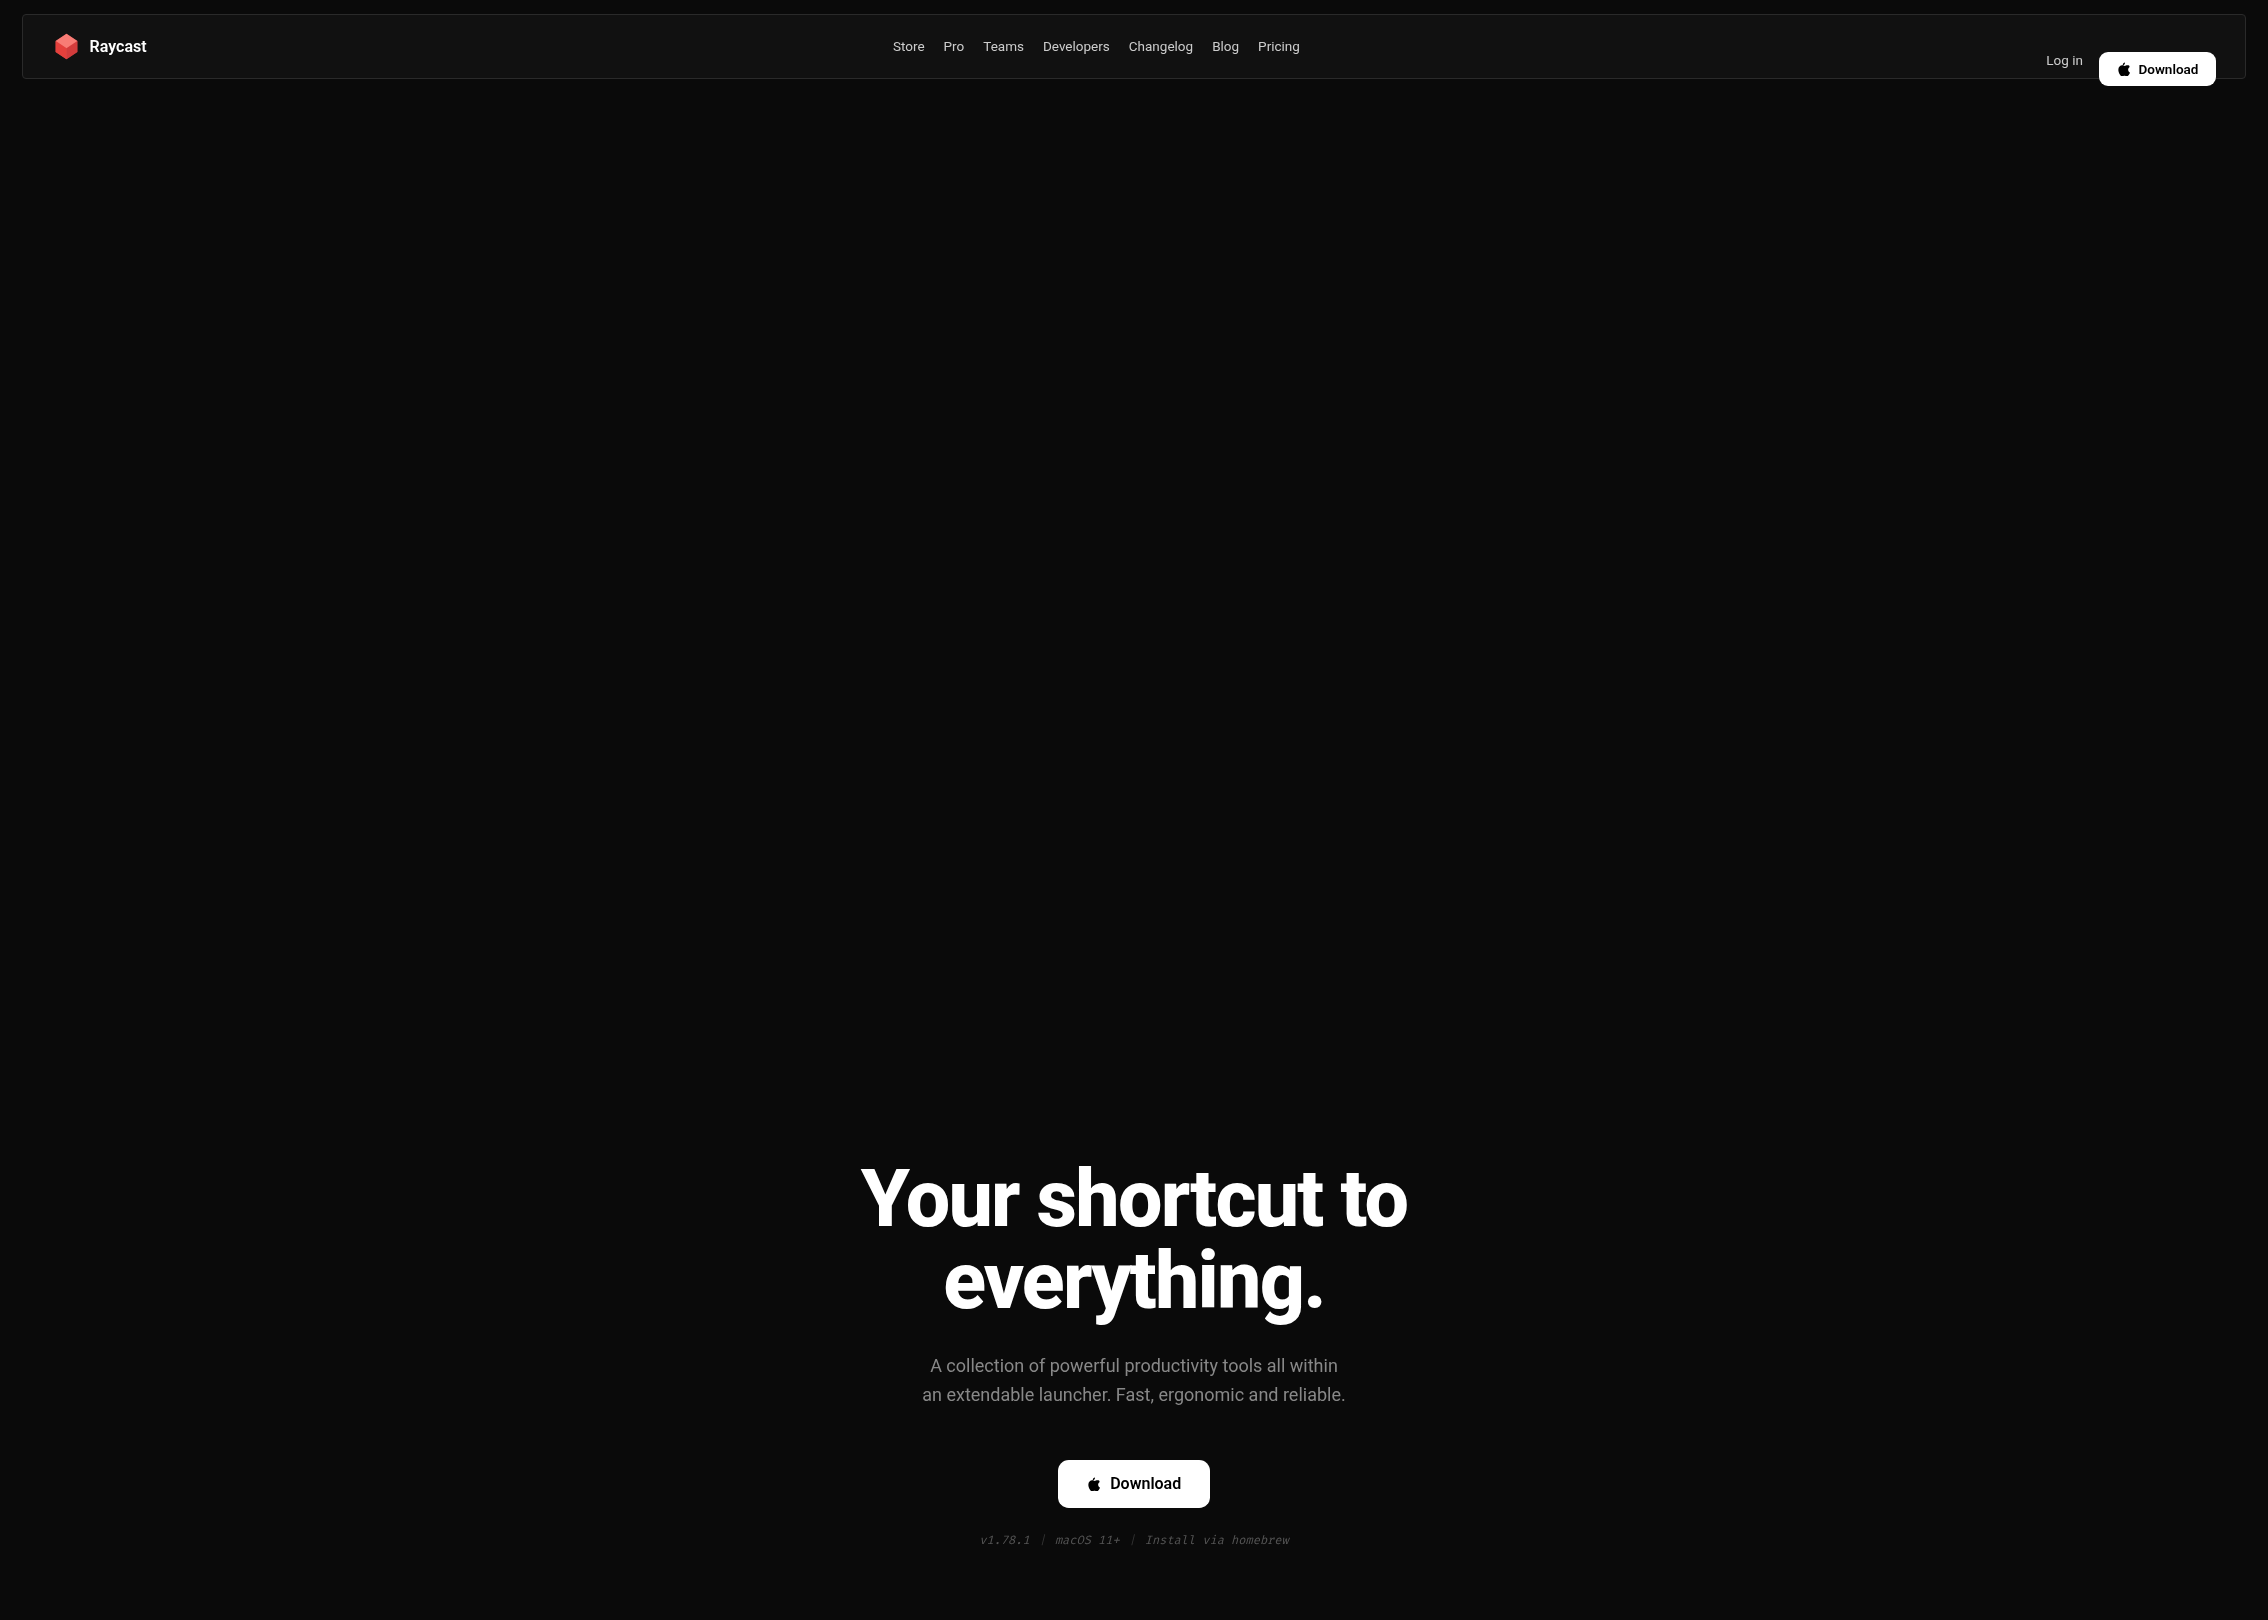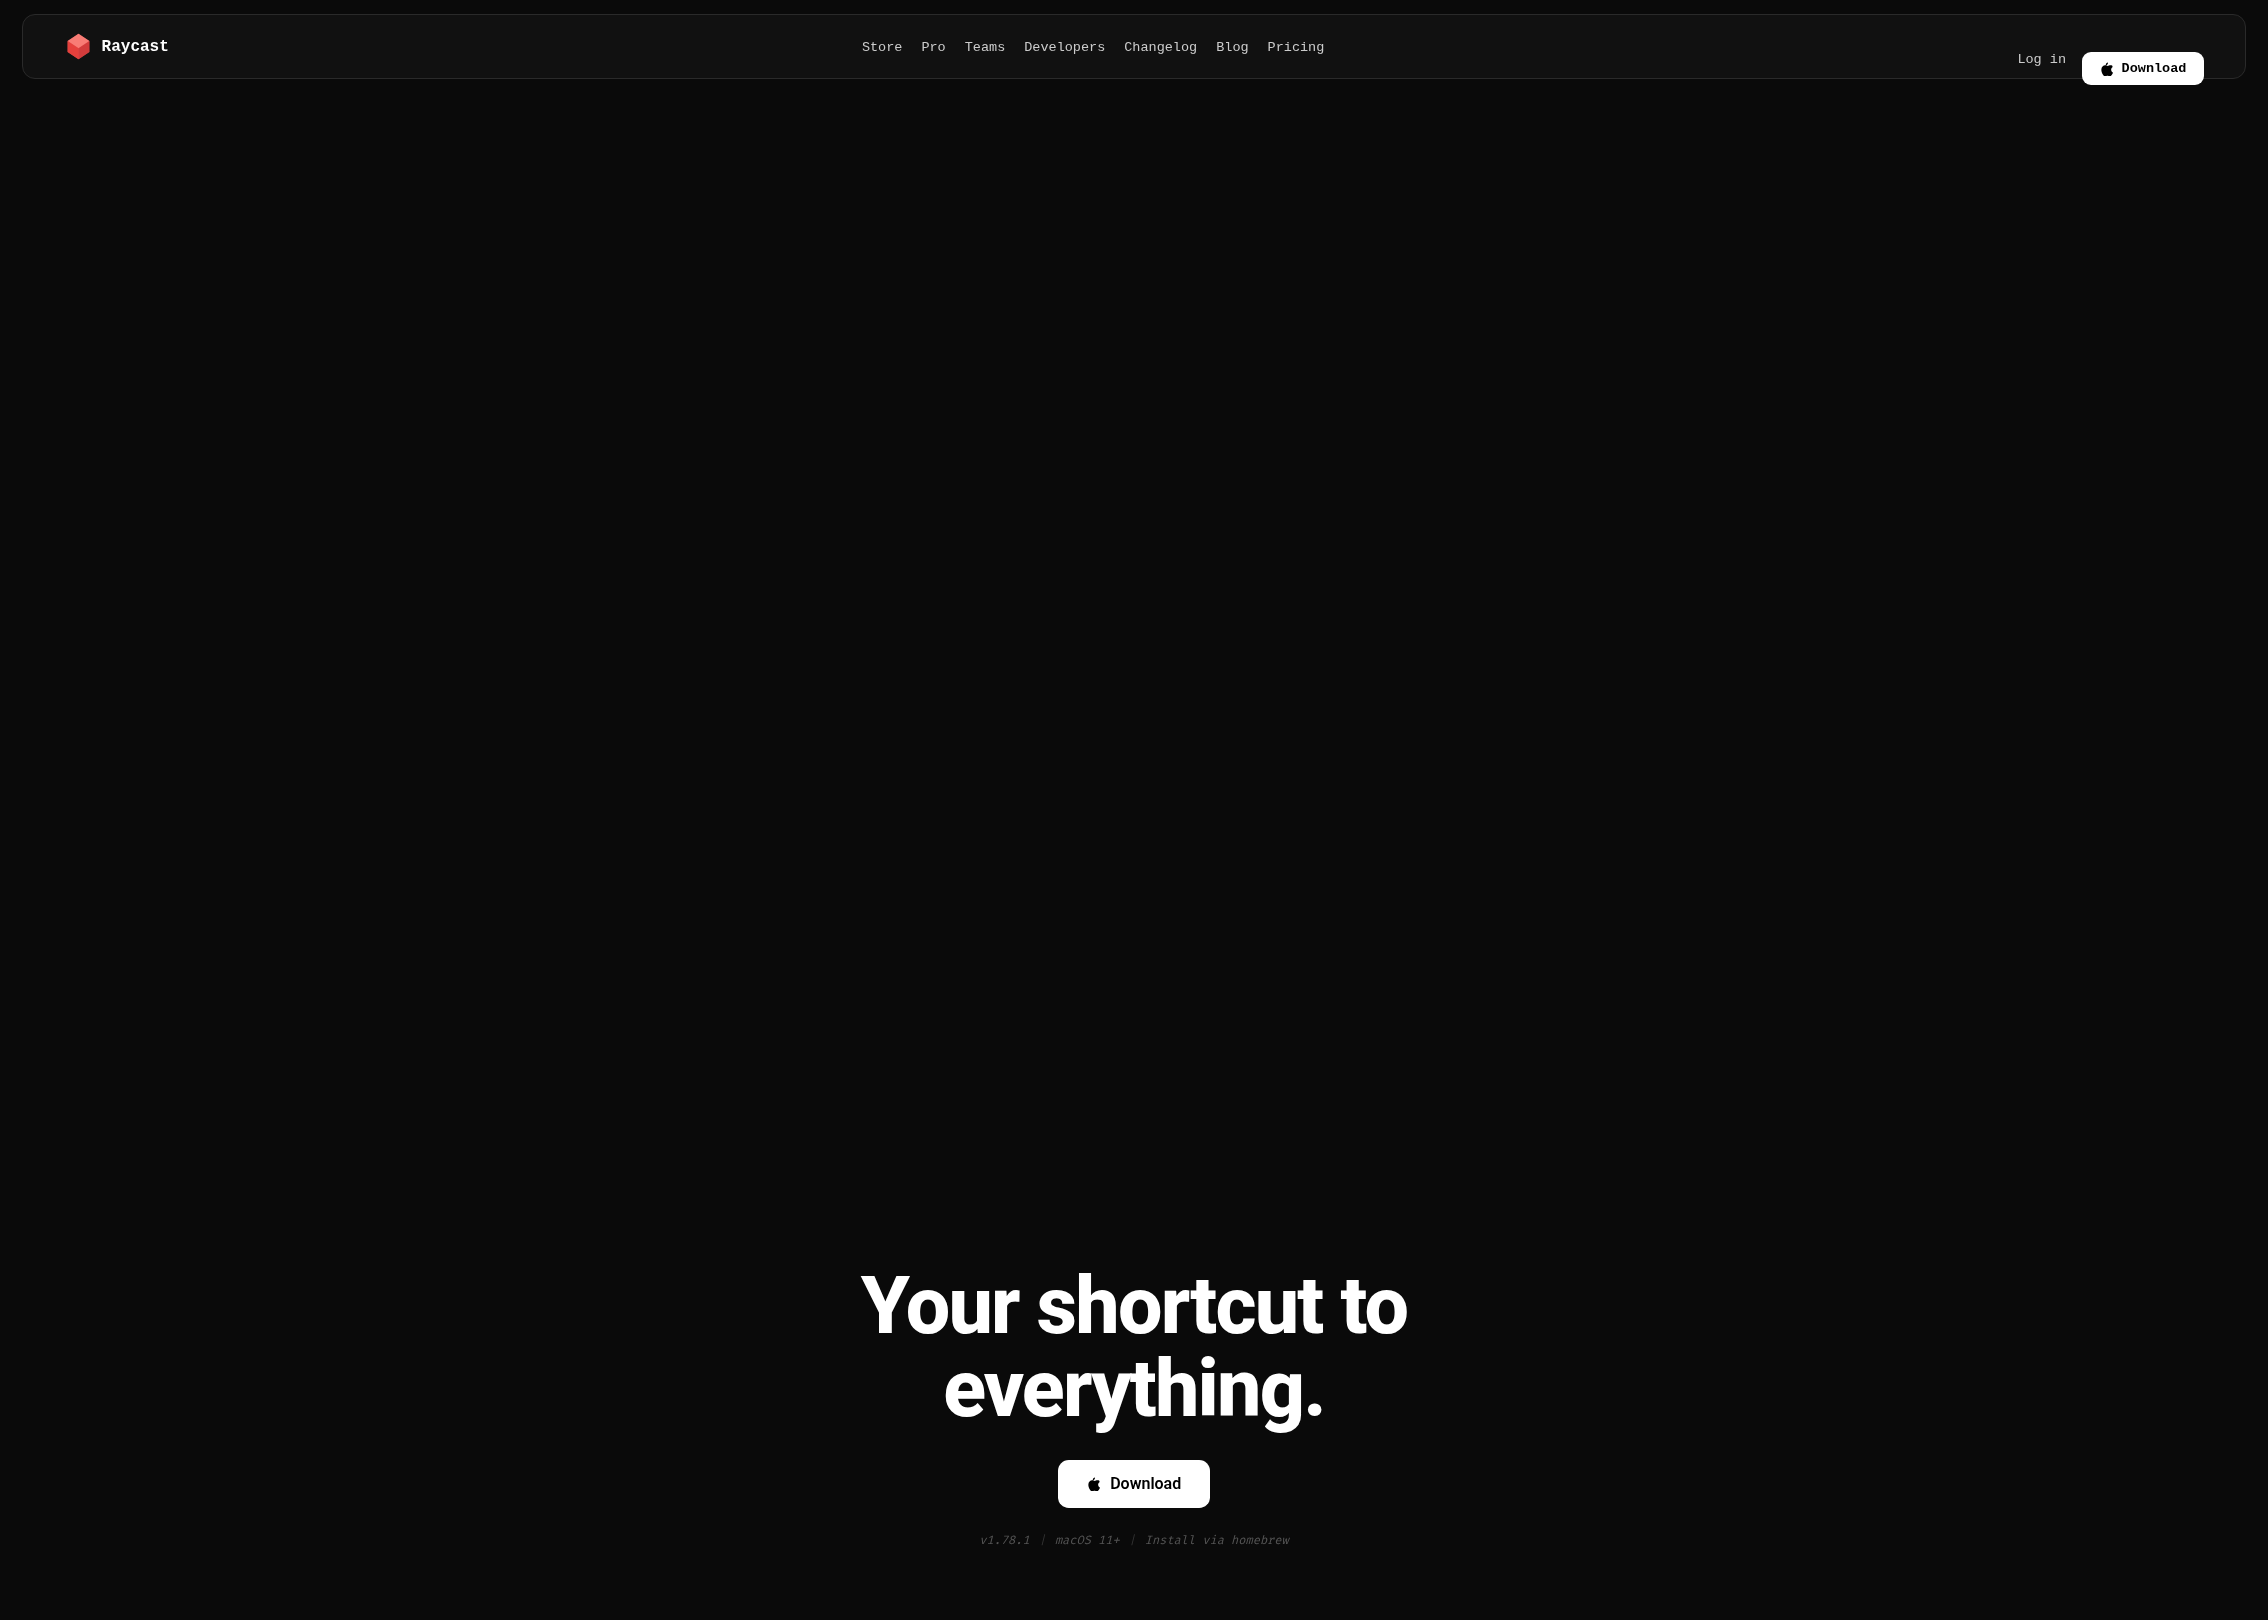--- a/index.html
+++ b/index.html
@@ -10,27 +10,26 @@
       font-family: -apple-system, BlinkMacSystemFont, 'Segoe UI', Roboto, Helvetica, Arial, sans-serif;
       min-height: 100vh;
       overflow-x: hidden;
     }
 
     
     nav {
       display: flex;
       align-items: center;
       justify-content: space-between;
-      padding: 0 41px;
+      padding: 0 29px;
       height: 65px;
       background: #111111;
       border: 0.9px solid #2a2a2a;
-      border-radius: 13px;
+      border-radius: 4px;
       margin: 14.4px 21.6px;
-      font-family: Liberation Mono, monospace;
     }
 
     .nav-left {
       display: flex;
       align-items: center;
       gap: 9px;
     }
 
     .logo-text {
       font-size: 16px;
@@ -211,20 +210,25 @@
         <path d="M788.1 340.9c-5.8 4.5-108.2 62.2-108.2 190.5 0 148.4 130.3 200.9 134.2 202.2-.6 3.2-20.7 71.9-68.7 141.9-42.8 61.6-87.5 123.1-155.5 123.1s-85.5-39.5-164-39.5c-76 0-103.7 40.8-165.9 40.8s-105-37.9-155.5-127.4C46 790.7 0 663 0 541.8c0-207.5 135.4-317.1 269-317.1 71 0 130.5 46.4 174.9 46.4 42.7 0 109.2-49 192.5-49 23.3.1 71.5 2.3 112.8 29.4zM421.4 176.2c26.8-32.5 39.1-77.6 39.1-122.7 0-6.4-.5-13.1-1.6-18.4-37 1.4-81.4 24.6-108.5 57.8-24.2 29.3-41.5 74.6-41.5 119.4 0 6.4 1.1 12.8 1.6 14.9 2.4.5 6.4 1.1 10.3 1.1 33.6 0 72.5-22.4 100.6-52.1z"></path>
       </svg>
       <span>Download</span>
     </a>
   </div>
 </nav>
 
 <main class="hero">
   <h1 class="hero-title">Your shortcut to everything.</h1>
 
+  <p class="hero-subtitle">
+    <span>A collection of powerful productivity tools all within</span>
+    <br>
+    <span>an extendable launcher. Fast, ergonomic and reliable.</span>
+  </p>
 
   <a href="#" class="download-btn-hero">
     <svg class="apple-icon" viewBox="0 0 814 1000" xmlns="http://www.w3.org/2000/svg">
       <path d="M788.1 340.9c-5.8 4.5-108.2 62.2-108.2 190.5 0 148.4 130.3 200.9 134.2 202.2-.6 3.2-20.7 71.9-68.7 141.9-42.8 61.6-87.5 123.1-155.5 123.1s-85.5-39.5-164-39.5c-76 0-103.7 40.8-165.9 40.8s-105-37.9-155.5-127.4C46 790.7 0 663 0 541.8c0-207.5 135.4-317.1 269-317.1 71 0 130.5 46.4 174.9 46.4 42.7 0 109.2-49 192.5-49 23.3.1 71.5 2.3 112.8 29.4zM421.4 176.2c26.8-32.5 39.1-77.6 39.1-122.7 0-6.4-.5-13.1-1.6-18.4-37 1.4-81.4 24.6-108.5 57.8-24.2 29.3-41.5 74.6-41.5 119.4 0 6.4 1.1 12.8 1.6 14.9 2.4.5 6.4 1.1 10.3 1.1 33.6 0 72.5-22.4 100.6-52.1z"></path>
     </svg>
     <span>Download</span>
   </a>
 
   <div class="version-info">
     <span>v1.78.1</span>

